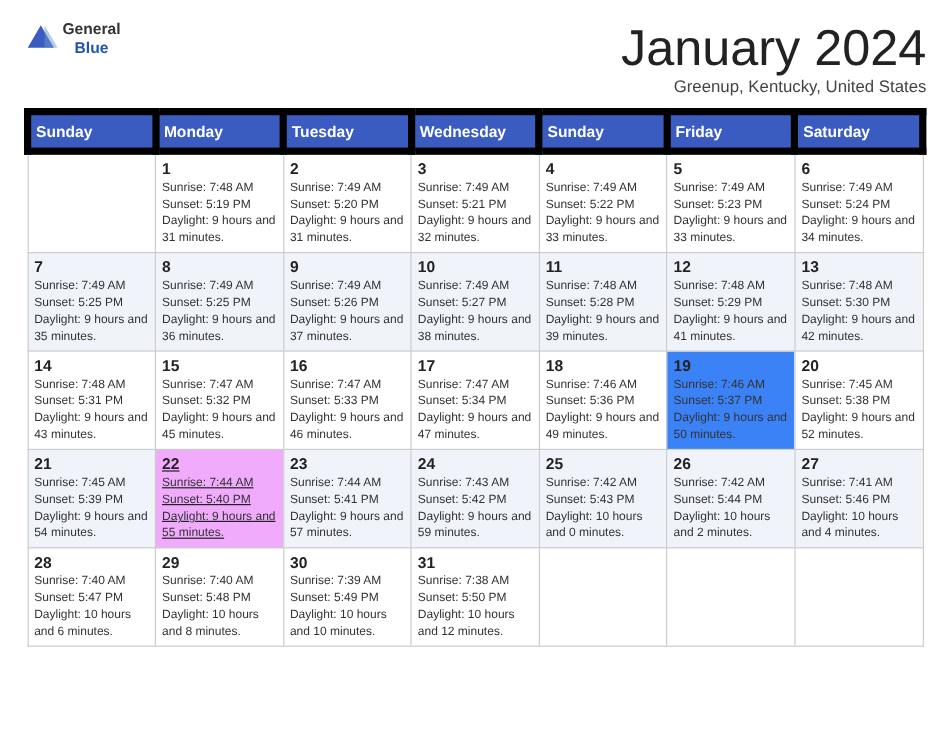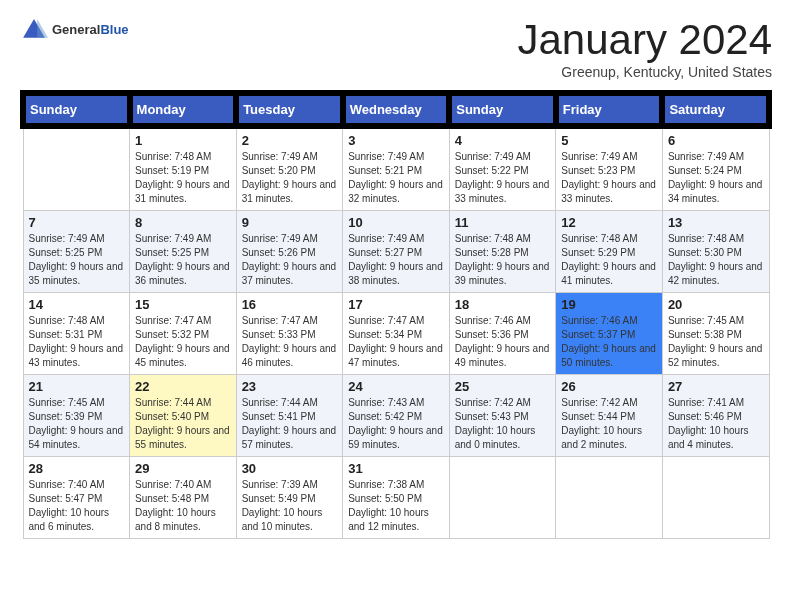--- a/index.html
+++ b/index.html
@@ -16,21 +16,21 @@
       align-items: flex-start;
       margin-bottom: 10px;
     }
     .logo {
       display: flex;
       align-items: center;
       gap: 4px;
     }
     .logo-text {
       display: flex;
-      flex-direction: row;
+      flex-direction: column;
       font-size: 13px;
       font-weight: bold;
       color: #333;
       line-height: 1.2;
       text-align: center;
     }
     .logo-general { color: #333; }
     .logo-blue { color: #2255aa; }
     .logo-icon {
       width: 28px;
@@ -251,21 +251,21 @@
 Daylight: 9 hours and 52 minutes.</div>
         </td>
       </tr>
       <tr>
         <td style="background: rgb(240, 243, 250);">
           <span class="day-number">21</span>
           <div class="cell-info" style="white-space: pre-line;">Sunrise: 7:45 AM
 Sunset: 5:39 PM
 Daylight: 9 hours and 54 minutes.</div>
         </td>
-        <td style="background: #fef9c3;">
+        <td style="background: #f0abfc; text-decoration: underline;">
           <span class="day-number">22</span>
           <div class="cell-info" style="white-space: pre-line;">Sunrise: 7:44 AM
 Sunset: 5:40 PM
 Daylight: 9 hours and 55 minutes.</div>
         </td>
         <td style="background: rgb(240, 243, 250);">
           <span class="day-number">23</span>
           <div class="cell-info" style="white-space: pre-line;">Sunrise: 7:44 AM
 Sunset: 5:41 PM
 Daylight: 9 hours and 57 minutes.</div>

